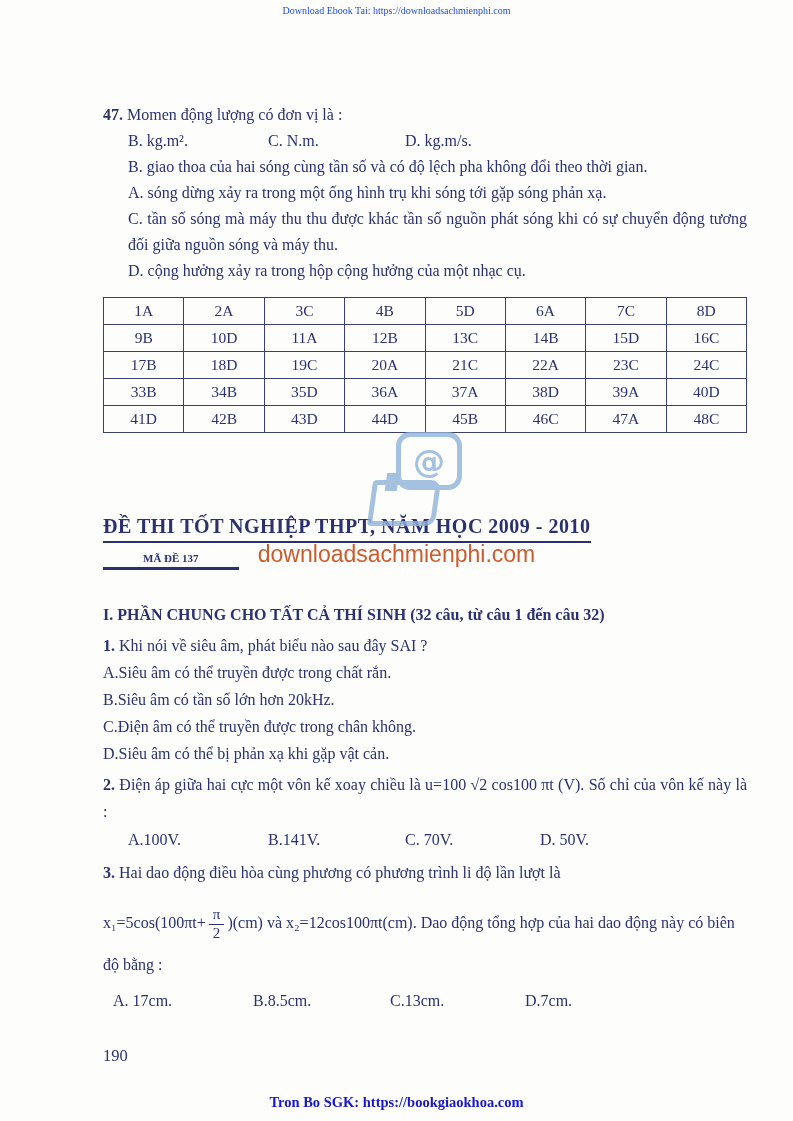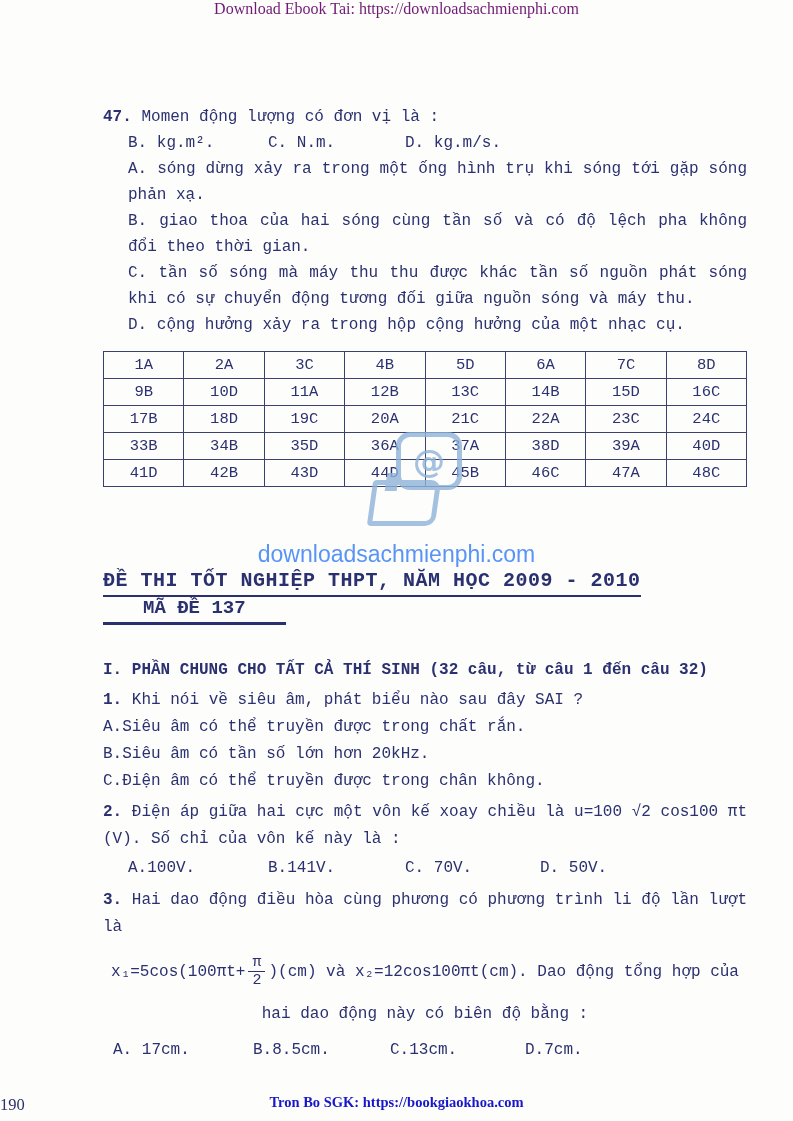--- a/index.html
+++ b/index.html
@@ -6,29 +6,29 @@
   .page{
     position:relative;
     width:793px;height:1121px;
     margin:0 auto;
     background:#fdfdfb;
     font-family:"Liberation Serif","DejaVu Serif",serif;
     color:#2b3170;
     overflow:hidden;
   }
   .top-link{
+    padding-top:5px;
     text-align:center;
-    font-size:16px;
-    color:#701a75;
+    font-size:10px;
+    color:#1d4ed8;
   }
   .content{
     position:relative;
     z-index:1;
     padding:86px 46px 0 103px;
-    font-family:Liberation Mono, monospace;
   }
   .q-line{margin:0;font-size:16px;line-height:26px;}
   .qnum{font-weight:bold;}
   .opt-block{margin:0 0 0 25px;font-size:16px;line-height:26px;text-align:justify;}
   .opt-row{
     display:grid;
     grid-template-columns:140px 137px 135px 1fr;
     margin-left:25px;
     font-size:16px;line-height:26px;
   }
@@ -48,64 +48,65 @@
   .exam-title{
     display:inline-block;
     font-size:20px;
     font-weight:bold;
     letter-spacing:.5px;
     border-bottom:2.5px solid #2b3170;
     padding-bottom:3px;
   }
   .exam-code{
     display:inline-block;
-    font-size:19px;
+    margin-top:9px;
+    font-size:11px;
     font-weight:bold;
     border-bottom:3px solid #2b3170;
     padding:0 40px 3px 40px;
   }
   .section-head{
     margin:32px 0 4px 0;
     font-size:16px;
     font-weight:bold;
     line-height:26px;
   }
   .q1-opt{margin-left:25px;font-size:16px;line-height:27px;}
   .para{margin:4px 0 0 0;font-size:16px;line-height:27px;text-align:justify;}
   .formula-line{
-    margin:10px 0 0 0;
+    margin:16px 0 0 0;
     font-size:16px;
     line-height:42px;
-    text-align:center;
   }
   .frac{
     display:inline-flex;
     flex-direction:column;
     align-items:center;
     vertical-align:middle;
     line-height:1.05;
     margin:0 3px;
     font-size:15px;
   }
   .frac .num{border-bottom:1.3px solid #2b3170;padding:0 4px 1px 4px;}
   .frac .den{padding-top:1px;}
   .page-num{
     margin:30px 0 0 0;
+    padding-left:103px;
     font-size:16.5px;
   }
   .footer-link{
     position:absolute;
     bottom:10px;left:0;right:0;
     text-align:center;
     font-size:14.5px;
     font-weight:bold;
     color:#1717c9;
   }
   
-  .wm{position:absolute;left:0;right:0;z-index:2;pointer-events:none;text-align:center;color:#3b82f6;}
+  .wm{position:absolute;left:0;right:0;z-index:2;pointer-events:none;text-align:center;color:#c2410c;}
   .wm-main{top:541px;font-size:23px;font-family:"Liberation Sans","DejaVu Sans",sans-serif;opacity:.85;}
   .wm-sub{top:591px;font-size:13px;font-family:"Liberation Sans","DejaVu Sans",sans-serif;opacity:.7;letter-spacing:.5px;}
   .wm-logo{
     position:absolute;left:356px;top:424px;width:112px;height:108px;
     z-index:2;pointer-events:none;opacity:.8;
   }
   .wm-at{
     position:absolute;right:6px;top:8px;
     width:56px;height:48px;
     border:5px solid #8fb3d9;
@@ -144,22 +145,22 @@
 
   <div class="content">
 
     <p class="q-line"><span class="qnum">47.</span> <span>Momen động lượng có đơn vị là :</span></p>
     <div class="opt-row">
       <span>B. kg.m².</span>
       <span>C. N.m.</span>
       <span>D. kg.m/s.</span>
     </div>
 
+    <p class="opt-block">B. giao thoa của hai sóng cùng tần số và có độ lệch pha không đổi theo thời gian.</p>
     <p class="opt-block">A. sóng dừng xảy ra trong một ống hình trụ khi sóng tới gặp sóng phản xạ.</p>
-    <p class="opt-block">B. giao thoa của hai sóng cùng tần số và có độ lệch pha không đổi theo thời gian.</p>
     <p class="opt-block">C. tần số sóng mà máy thu thu được khác tần số nguồn phát sóng khi có sự chuyển động tương đối giữa nguồn sóng và máy thu.</p>
     <p class="opt-block">D. cộng hưởng xảy ra trong hộp cộng hưởng của một nhạc cụ.</p>
 
     <table class="answers">
       <tbody>
           <tr>
         <td>1A</td>
         <td>2A</td>
         <td>3C</td>
         <td>4B</td>
@@ -215,20 +216,21 @@
       <div><span class="exam-title">ĐỀ THI TỐT NGHIỆP THPT, NĂM HỌC 2009 - 2010</span></div>
       <div><span class="exam-code">MÃ ĐỀ 137</span></div>
     </div>
 
     <p class="section-head">I. PHẦN CHUNG CHO TẤT CẢ THÍ SINH (32 câu, từ câu 1 đến câu 32)</p>
 
     <p class="q-line" style="line-height:27px"><span class="qnum">1.</span> <span>Khi nói về siêu âm, phát biểu nào sau đây SAI ?</span></p>
     <p class="q1-opt" style="margin:0">A.Siêu âm có thể truyền được trong chất rắn.</p>
     <p class="q1-opt" style="margin:0">B.Siêu âm có tần số lớn hơn 20kHz.</p>
     <p class="q1-opt" style="margin:0">C.Điện âm có thể truyền được trong chân không.</p>
+    <p class="q1-opt" style="margin:0">D.Siêu âm có thể bị phản xạ khi gặp vật cản.</p>
 
     <p class="para"><span class="qnum">2.</span> <span>Điện áp giữa hai cực một vôn kế xoay chiều là u=100 √2 cos100 πt (V). Số chỉ của vôn kế này là :</span></p>
     <div class="opt-row" style="line-height:30px">
       <span>A.100V.</span>
       <span>B.141V.</span>
       <span>C. 70V.</span>
       <span>D. 50V.</span>
     </div>
 
     <p class="para"><span class="qnum">3.</span> <span>Hai dao động điều hòa cùng phương có phương trình li độ lần lượt là</span></p>

